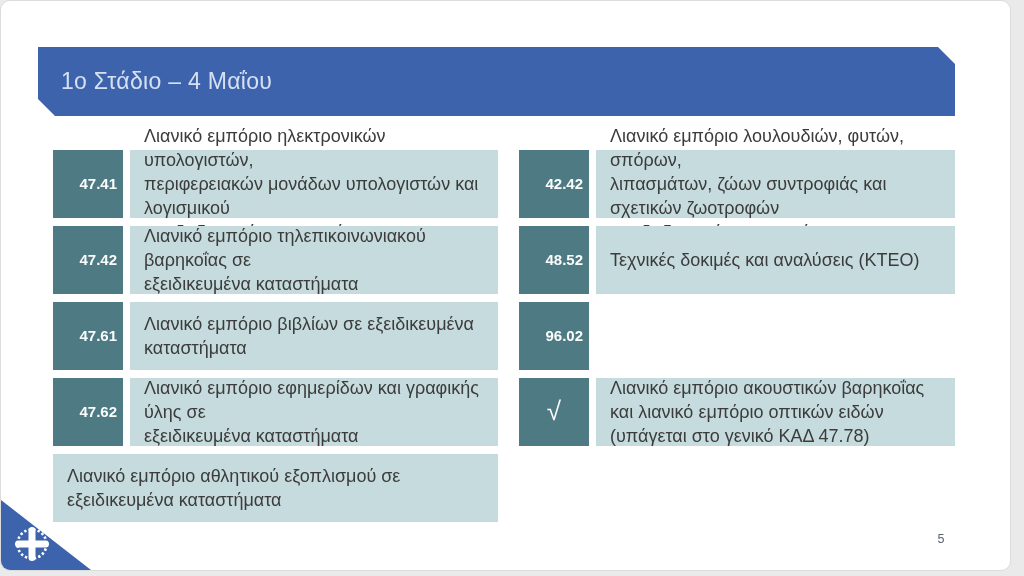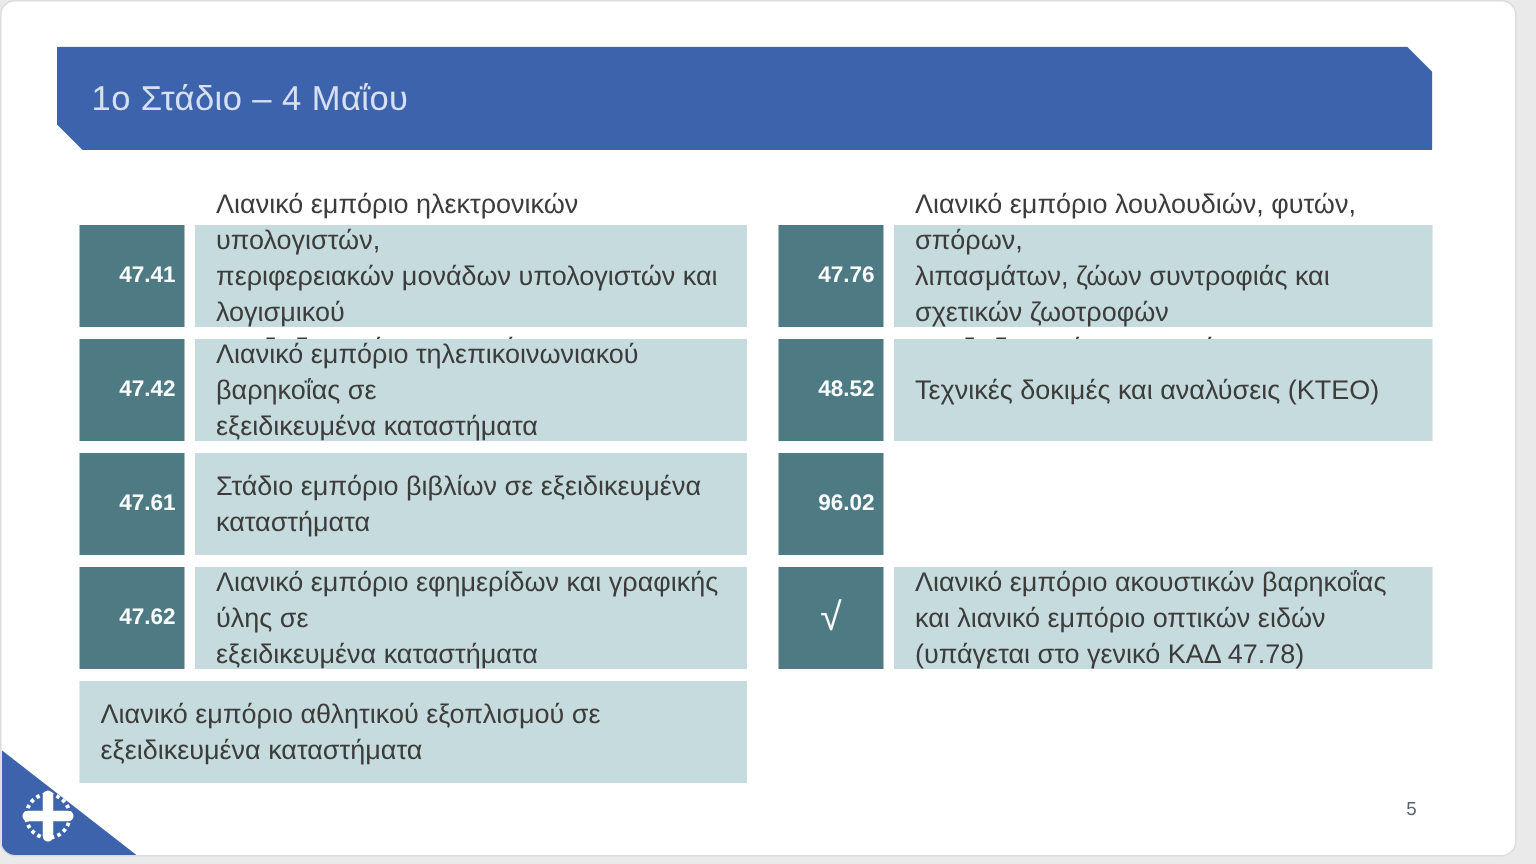--- a/index.html
+++ b/index.html
@@ -19,21 +19,21 @@
   }
   .slide{
     position:absolute;left:0;top:0;
     width:1011px;height:571px;
     background:#ffffff;
     border:1px solid #dcdcdc;
     border-radius:10px;
     overflow:hidden;
   }
   .banner{
-    position:absolute;left:37px;top:30px;
+    position:absolute;left:37px;top:46px;
     width:917px;height:69px;
     background:var(--banner-blue);
     clip-path:polygon(0 0, calc(100% - 17px) 0, 100% 17px, 100% 100%, 17px 100%, 0 calc(100% - 17px));
     display:flex;align-items:center;
   }
   .banner-title{
     color:var(--banner-text);
     font-size:23px;
     padding-left:23px;
     letter-spacing:.3px;
@@ -106,37 +106,37 @@
   </div>
 
   <div class="kad-row">
     <div class="kad-code">47.42</div>
     <div class="kad-desc">Λιανικό εμπόριο τηλεπικοινωνιακού βαρηκοΐας σε
 εξειδικευμένα καταστήματα</div>
   </div>
 
   <div class="kad-row">
     <div class="kad-code">47.61</div>
-    <div class="kad-desc">Στάδιο εμπόριο βιβλίων σε εξειδικευμένα καταστήματα</div>
+    <div class="kad-desc">Λιανικό εμπόριο βιβλίων σε εξειδικευμένα καταστήματα</div>
   </div>
 
   <div class="kad-row">
     <div class="kad-code">47.62</div>
     <div class="kad-desc">Λιανικό εμπόριο εφημερίδων και γραφικής ύλης σε
 εξειδικευμένα καταστήματα</div>
   </div>
 
   <div class="kad-row">
     <div class="kad-desc">Λιανικό εμπόριο αθλητικού εξοπλισμού σε
 εξειδικευμένα καταστήματα</div>
   </div>
 </div>
   <div class="kad-column col-2">
   <div class="kad-row">
-    <div class="kad-code">47.76</div>
+    <div class="kad-code">42.42</div>
     <div class="kad-desc">Λιανικό εμπόριο λουλουδιών, φυτών, σπόρων,
 λιπασμάτων, ζώων συντροφιάς και σχετικών ζωοτροφών
 σε εξειδικευμένα καταστήματα</div>
   </div>
 
   <div class="kad-row">
     <div class="kad-code">48.52</div>
     <div class="kad-desc">Τεχνικές δοκιμές και αναλύσεις (ΚΤΕΟ)</div>
   </div>
 

